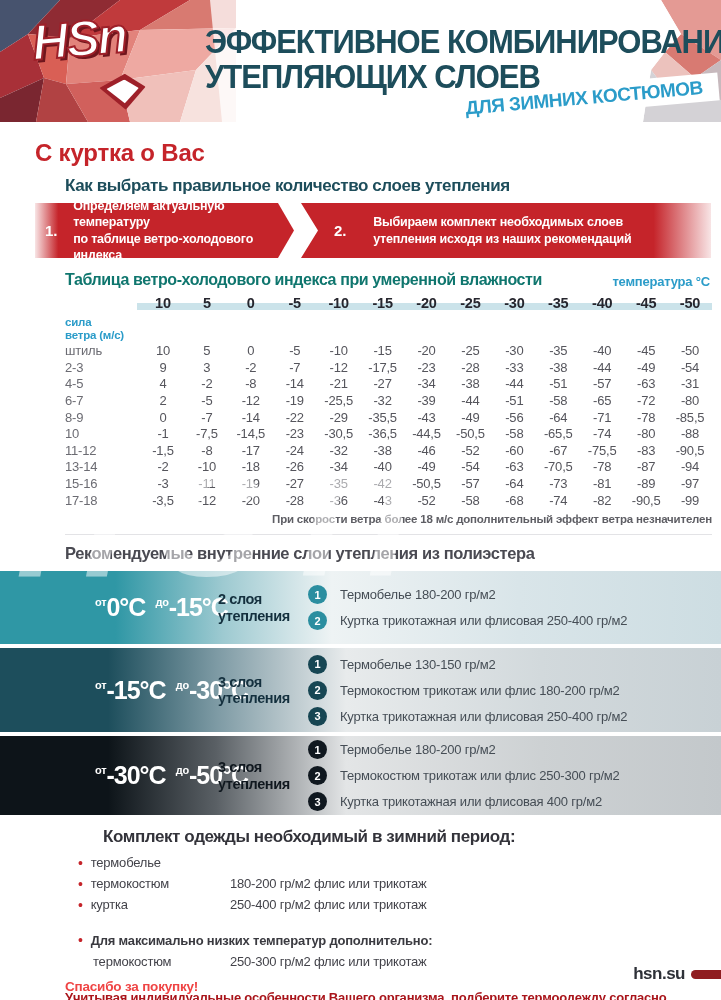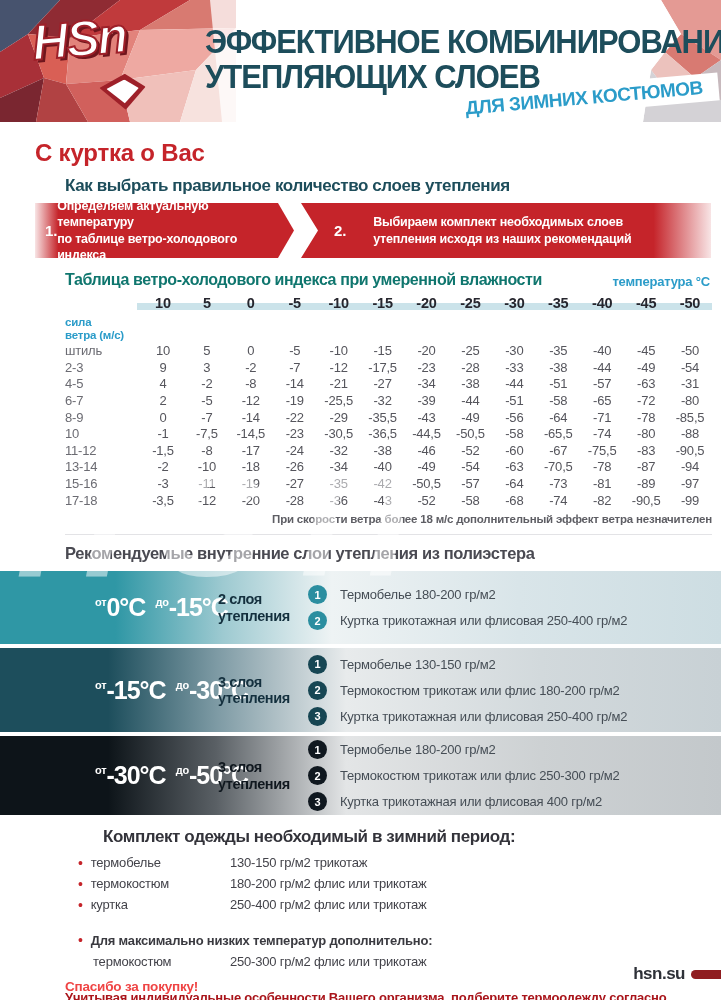--- a/index.html
+++ b/index.html
@@ -48,21 +48,21 @@
   .steps { margin-left:35px; width:676px; height:55px; display:flex; }
   .step { display:flex; align-items:center; color:#fff; }
   .step .num { font-size:15px; font-weight:700; }
   .step .txt { font-size:12.5px; font-weight:700; line-height:1.3; letter-spacing:-0.2px; }
   .step1 {
     width:259px; flex:0 0 259px;
     clip-path:polygon(0 0, calc(100% - 16px) 0, 100% 50%, calc(100% - 16px) 100%, 0 100%);
     background:linear-gradient(90deg, rgba(197,36,42,0.12) 0%, #c5242a 9%, #c5242a 100%);
   }
   .step1 .num { padding-left:10px; }
-  .step1 .txt { margin-left:auto; padding-right:24px; }
+  .step1 .txt { margin-left:auto; padding-right:24px;padding-left:16px; }
   .step2 {
     flex:1; margin-left:7px;
     clip-path:polygon(0 0, 100% 0, 100% 100%, 0 100%, 17px 50%);
     background:linear-gradient(90deg, #c5242a 0%, #c5242a 86%, rgba(197,36,42,0.12) 100%);
   }
   .step2 .num { padding-left:33px; }
   .step2 .txt { margin-left:27px; }
 
   
   .wind-section { margin:13px 0 0 65px; width:647px; position:relative; }
@@ -441,21 +441,20 @@
   </section>
 
   <section>
     <h3 class="kit-heading">Комплект одежды необходимый в зимний период:</h3>
     <div id="kit-rows">
         <div class="kit-row">
           <span class="kit-label">
             <span class="dot">•</span>
             <span>термобелье</span>
           </span>
-          <span class="kit-value">130-150 гр/м2 трикотаж</span>
         </div>
         <div class="kit-row">
           <span class="kit-label">
             <span class="dot">•</span>
             <span>термокостюм</span>
           </span>
           <span class="kit-value">180-200 гр/м2 флис или трикотаж</span>
         </div>
         <div class="kit-row">
           <span class="kit-label">

